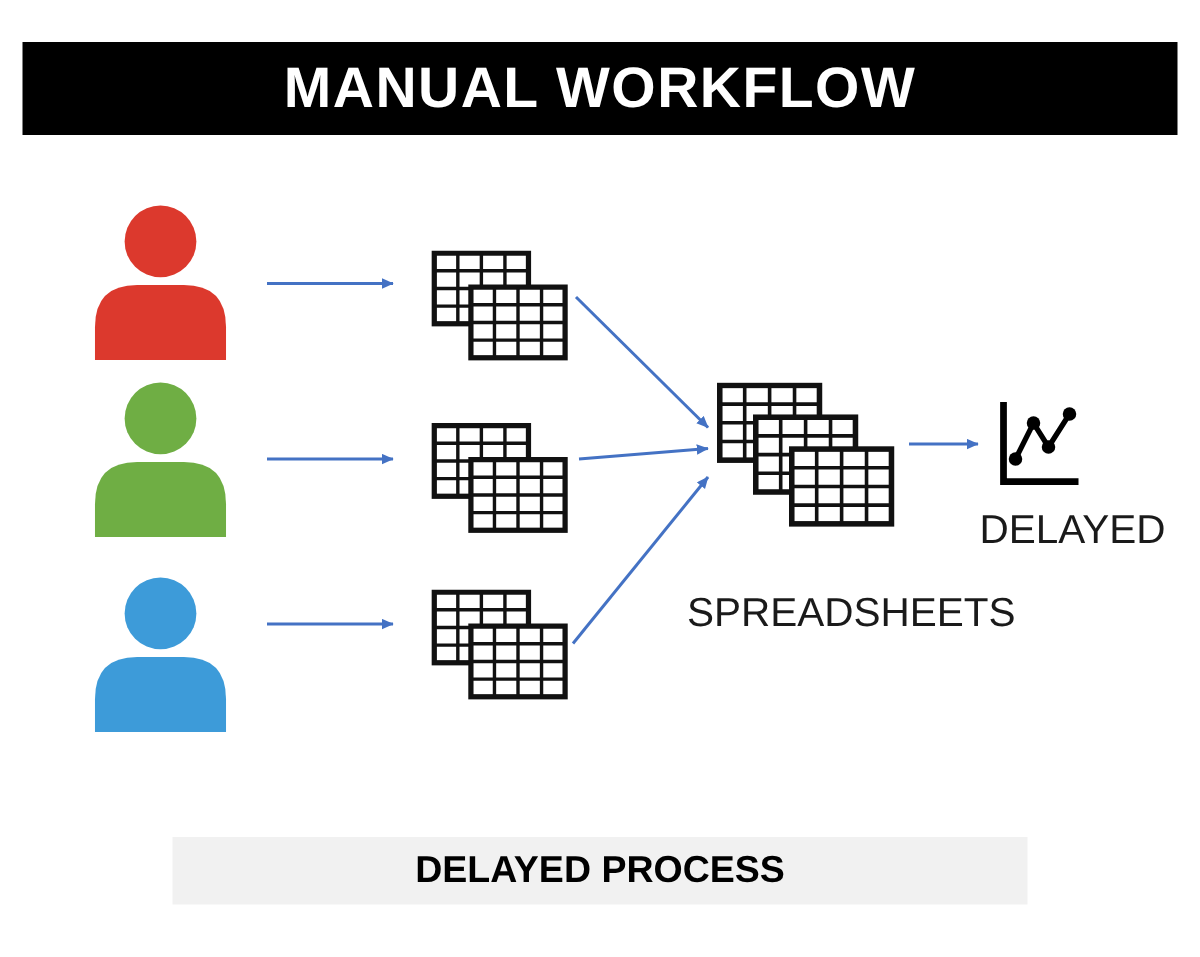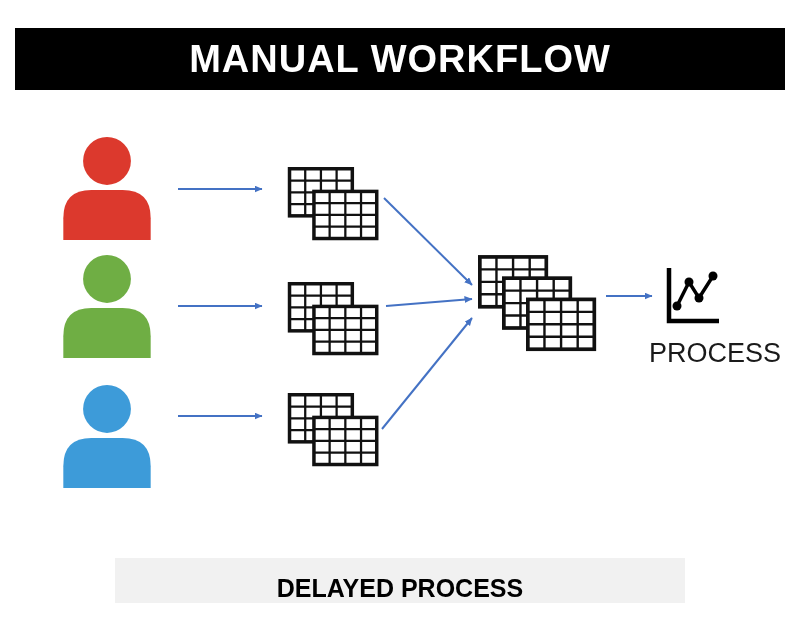--- a/index.html
+++ b/index.html
@@ -31,21 +31,21 @@
   .chart-icon svg{display:block;width:100%;height:100%;}
   .diagram-label{
     position:absolute;color:var(--label-text);font-size:27px;font-weight:400;
     text-align:center;white-space:nowrap;
   }
   .label-spreadsheet{left:230px;top:476px;width:205px;}
   .label-spreadsheets{left:455px;top:393px;width:225px;}
   .label-insights{left:645px;top:338px;width:140px;}
   .footer-bar{
     position:absolute;left:115px;top:558px;width:570px;height:45px;
-    background:var(--footer-bg);display:flex;align-items:flex-end;justify-content:center;
+    background:var(--footer-bg);display:flex;align-items:center;justify-content:center;
   }
   .footer-bar span{color:#000;font-size:25px;font-weight:700;}
   .arrow-overlay{
     position:absolute;left:0;top:0;width:800px;height:638px;pointer-events:none;
     color:var(--arrow-blue);
   }
 </style>
 </head>
 <body>
 
@@ -119,21 +119,22 @@
     <svg viewBox="0 0 64 64">
       <path d="M9 4 V57 H59" fill="none" stroke="#000" stroke-width="4.5"></path>
       <polyline points="17,42 29,18 39,34 53,12" fill="none" stroke="#000" stroke-width="3.5"></polyline>
       <circle cx="17" cy="42" r="4.5" fill="#000"></circle>
       <circle cx="29" cy="18" r="4.5" fill="#000"></circle>
       <circle cx="39" cy="34" r="4.5" fill="#000"></circle>
       <circle cx="53" cy="12" r="4.5" fill="#000"></circle>
     </svg>
   </div>
 
-  <div class="diagram-label label-insights">PROCESS</div>
+  <div class="diagram-label label-spreadsheets">SPREADSHEETS</div>
+  <div class="diagram-label label-insights">DELAYED</div>
 
   <div class="footer-bar">
     <span>DELAYED PROCESS</span>
   </div>
 
   <svg class="arrow-overlay" viewBox="0 0 800 638">
     <defs>
       <marker id="arrowhead" markerWidth="9" markerHeight="8" refX="7.5" refY="3.5" orient="auto" markerUnits="userSpaceOnUse">
         <path d="M0,0 L8,3.5 L0,7 Z" style="fill:var(--arrow-blue)"></path>
       </marker>

